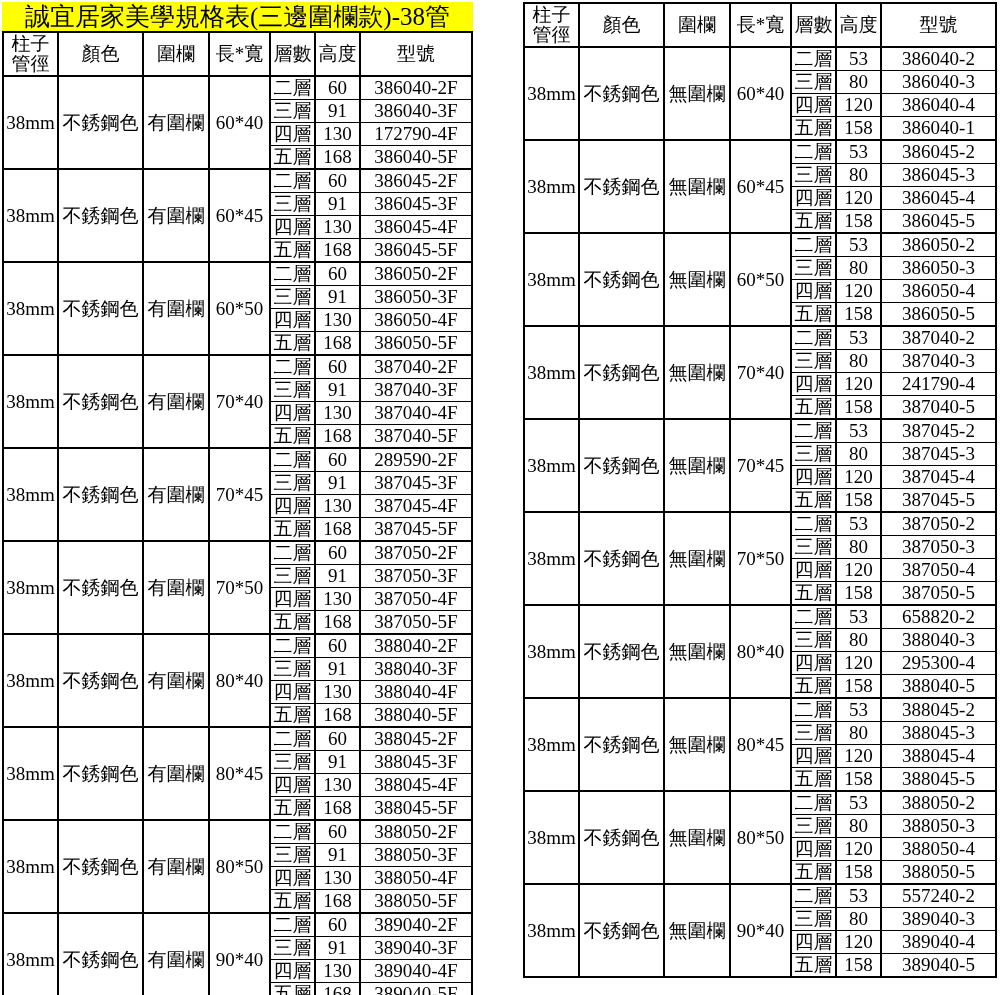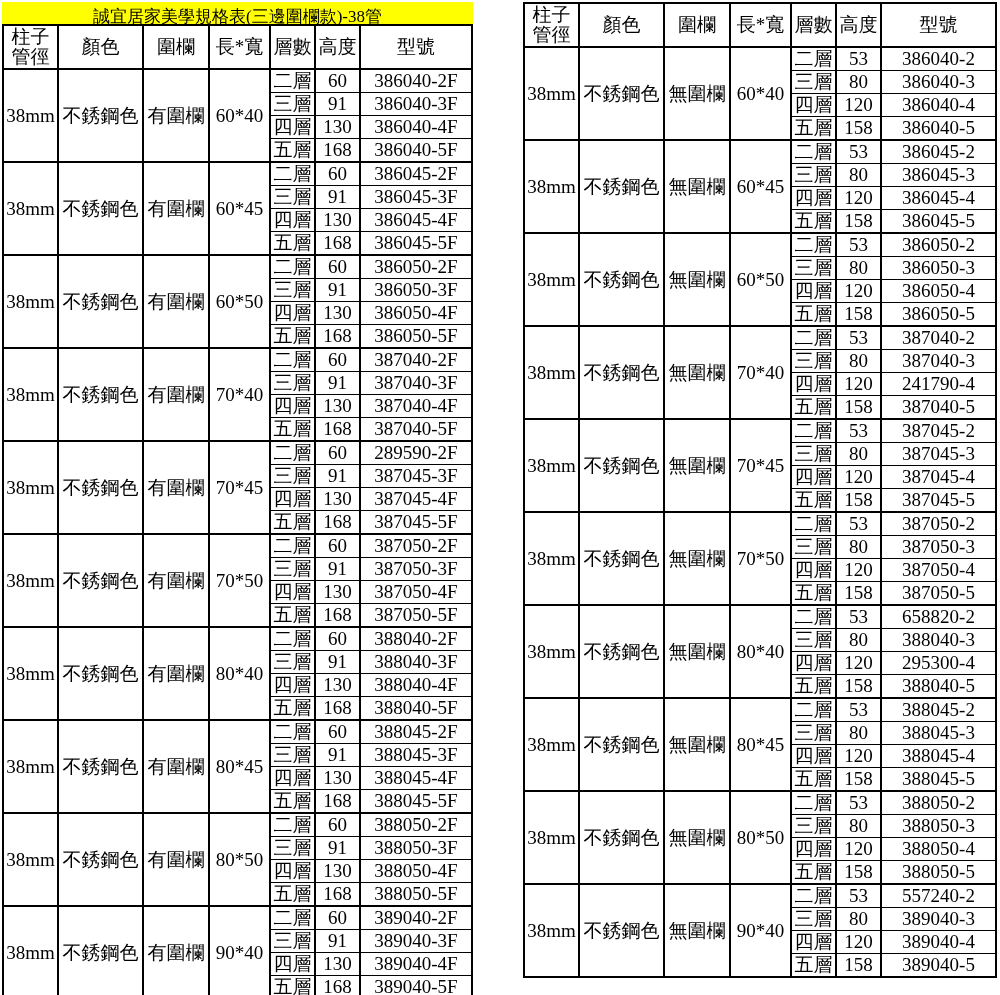--- a/index.html
+++ b/index.html
@@ -5,22 +5,22 @@
   html,body{margin:0;padding:0;background:#ffffff;}
   .page{
     position:relative;width:1000px;height:995px;background:#ffffff;
     font-family:"Liberation Serif","DejaVu Serif",serif;color:#000;
     overflow:hidden;
   }
   .tbl-wrap{position:absolute;top:2px;}
   .tbl-wrap.left{left:2px;width:471px;}
   .tbl-wrap.right{left:523px;width:474px;}
   .tbl-title{
-    height:22px;line-height:29px;background:#ffff00;color:#000;
-    text-align:center;font-size:17px;font-weight:400;white-space:nowrap;
+    height:29px;line-height:29px;background:#ffff00;color:#000;
+    text-align:center;font-size:25px;font-weight:400;white-space:nowrap;
   }
   table.spec{
     border-collapse:collapse;table-layout:fixed;width:100%;
     border:2px solid #000;
   }
   table.spec th, table.spec td{
     border-left:2px solid #000;
     padding:0;text-align:center;vertical-align:middle;
     white-space:nowrap;overflow:hidden;
     font-size:19px;font-weight:400;
@@ -75,21 +75,21 @@
             <td>386040-2F</td>
           </tr>
           <tr class="sub">
             <td>三層</td>
             <td>91</td>
             <td>386040-3F</td>
           </tr>
           <tr class="sub">
             <td>四層</td>
             <td>130</td>
-            <td>386040-4F</td>
+            <td>172790-4F</td>
           </tr>
           <tr class="sub">
             <td>五層</td>
             <td>168</td>
             <td>386040-5F</td>
           </tr>
           <tr class="group-start">
             <td rowspan="4">38mm</td>
             <td rowspan="4">不銹鋼色</td>
             <td rowspan="4">有圍欄</td>
@@ -350,21 +350,21 @@
             <td>386040-3</td>
           </tr>
           <tr class="sub">
             <td>四層</td>
             <td>120</td>
             <td>386040-4</td>
           </tr>
           <tr class="sub">
             <td>五層</td>
             <td>158</td>
-            <td>386040-5</td>
+            <td>386040-1</td>
           </tr>
           <tr class="group-start">
             <td rowspan="4">38mm</td>
             <td rowspan="4">不銹鋼色</td>
             <td rowspan="4">無圍欄</td>
             <td rowspan="4">60*45</td>
             <td>二層</td>
             <td>53</td>
             <td>386045-2</td>
           </tr>

